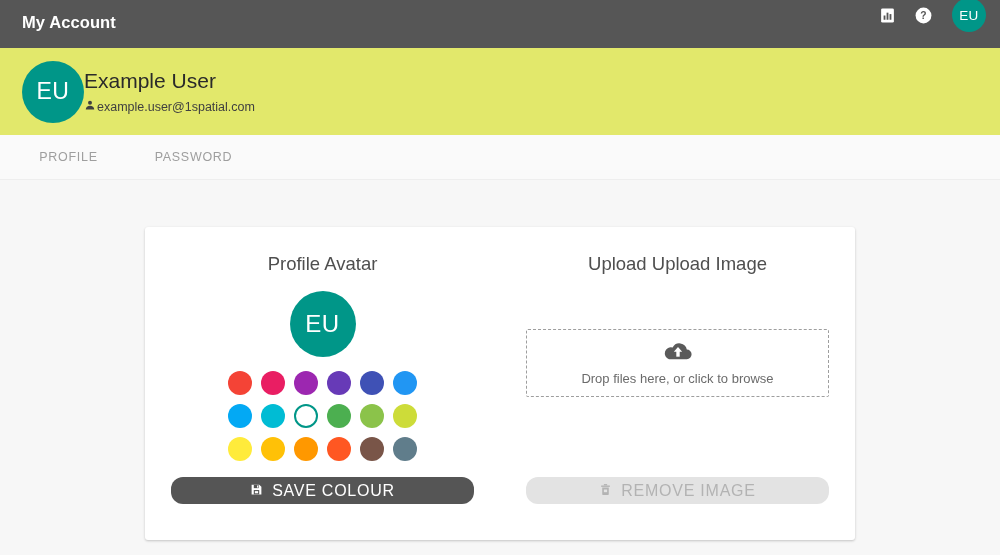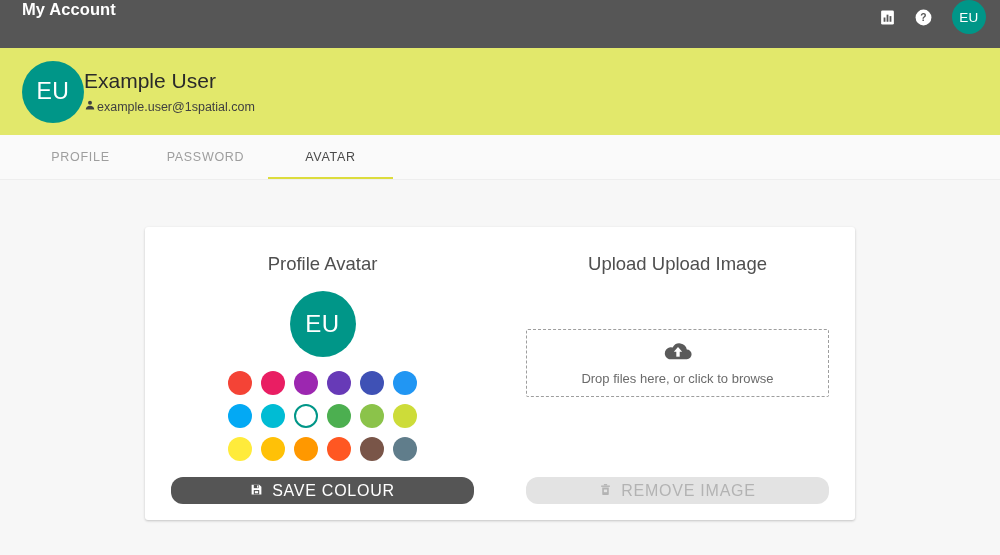--- a/index.html
+++ b/index.html
@@ -8,22 +8,22 @@
     font-family: "Liberation Sans", sans-serif;
     background: #f7f7f7;
     overflow: hidden;
   }
 
   
   .appbar {
     height: 48px;
     background: #565656;
     display: flex;
-    align-items: flex-start;
-    padding: 0 14px 2px 22px;
+    align-items: flex-end;
+    padding: 0 14px 16px 22px;
     position: relative;
     z-index: 5;
   }
   .appbar-title {
     color: #ffffff;
     font-size: 16.5px;
     font-weight: bold;
     letter-spacing: .1px;
   }
   .appbar-spacer { flex: 1; }
@@ -80,21 +80,21 @@
     font-size: 12.5px;
     color: #404040;
   }
 
   
   .tabs {
     height: 45px;
     background: #fafafa;
     display: flex;
     align-items: stretch;
-    padding-left: 18px;
+    padding-left: 6px;
     border-bottom: 1px solid #eeeeee;
   }
   .tab {
     display: flex;
     align-items: center;
     justify-content: center;
     width: 125px;
     font-size: 12.5px;
     letter-spacing: .7px;
     color: #9e9e9e;
@@ -116,21 +116,21 @@
     background: #f7f7f7;
     height: calc(555px - 48px - 87px - 45px);
     padding-top: 47px;
   }
   .card {
     width: 710px;
     margin: 0 auto;
     background: #ffffff;
     border-radius: 3px;
     box-shadow: 0 1px 3px rgba(0,0,0,.14), 0 1px 2px rgba(0,0,0,.08);
-    padding: 26px 0 16px 0;
+    padding: 26px 0 36px 0;
     display: flex;
   }
   .col {
     width: 50%;
     padding: 0 26px;
     display: flex;
     flex-direction: column;
     align-items: center;
   }
   .col-title {
@@ -266,21 +266,20 @@
         </svg>
       </span>
       <span>example.user@1spatial.com</span>
     </div>
   </div>
 </div>
 
 <div class="tabs">
   <div class="tab">PROFILE</div>
   <div class="tab">PASSWORD</div>
-  <div class="tab active">AVATAR</div>
 </div>
 
 <div class="main">
   <div class="card">
 
     <div class="col">
       <div class="col-title">Profile Avatar</div>
       <div class="avatar-preview" style="background: rgb(0, 150, 136);">EU</div>
       <div class="swatch-grid">
         <div class="swatch-cell">

